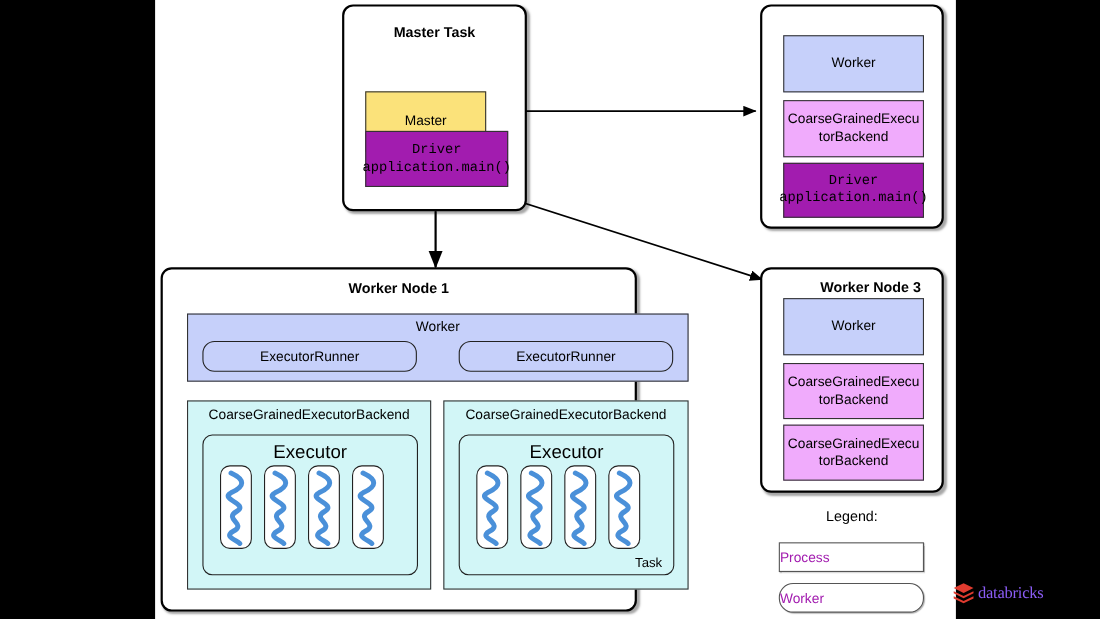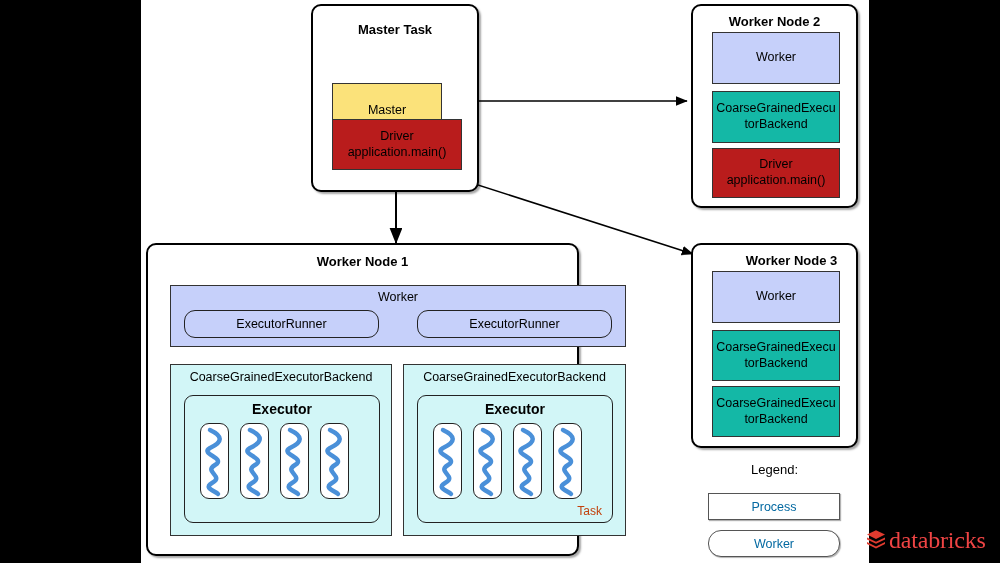--- a/index.html
+++ b/index.html
@@ -45,23 +45,23 @@
     box-sizing: border-box;
     display: flex;
     align-items: center;
     justify-content: center;
     text-align: center;
     font-size: 12.5px;
     color: #000000;
     line-height: 1.25;
   }
   .box.yellow  { background: #fbe27a; }
-  .box.pink    { background: #b91c1c; }
+  .box.pink    { background: #a21caf; font-family: Liberation Mono, monospace; }
   .box.blue    { background: #c6d0fa; }
-  .box.cyan    { background: #14b8a6; }
+  .box.cyan    { background: #f0abfc; }
 
   
   .worker-panel {
     position: absolute;
     background: #c6d0fa;
     border: 1px solid #333333;
     box-sizing: border-box;
   }
   .worker-panel-title {
     position: absolute;
@@ -99,76 +99,75 @@
     position: absolute;
     background: #d2f6f7;
     border: 1.5px solid #222222;
     border-radius: 9px;
     box-sizing: border-box;
   }
   .executor-title {
     position: absolute;
     left: 0; right: 0; top: 5px;
     text-align: center;
-    font-size: 14px;
-    color: #000000;
-    font-weight: bold;
+    font-size: 17px;
+    color: #000000;
   }
   .task {
     position: absolute;
     background: #ffffff;
     border: 1.3px solid #222222;
     border-radius: 9px;
     box-sizing: border-box;
     overflow: hidden;
   }
   .task svg { display: block; }
   .task-label {
     position: absolute;
     font-size: 12px;
-    color: #c2410c;
+    color: #000000;
   }
 
   
   .legend-title {
     position: absolute;
     font-size: 13px;
     color: #000000;
     text-align: center;
     left: 0; right: 0;
   }
   .legend-box {
     position: absolute;
     background: #ffffff;
     border: 1px solid #555555;
     box-sizing: border-box;
     display: flex;
     align-items: center;
-    justify-content: center;
-    font-size: 12.5px;
-    color: #0369a1;
+    justify-content: flex-start;
+    font-size: 12.5px;
+    color: #a21caf;
     box-shadow: 1px 1px 1px rgba(0,0,0,0.3);
   }
   .legend-box.obj { border-radius: 13px; }
 
   
   #logo {
     position: absolute;
     left: 866px;
     top: 525px;
     width: 130px;
     height: 30px;
     display: flex;
     align-items: center;
   }
   #logo .mark { width: 20px; height: 22px; flex: 0 0 auto; }
   #logo .wordmark {
-    color: #ef4444;
+    color: #8b5cf6;
     font-family: "Liberation Serif", serif;
-    font-size: 24px;
+    font-size: 15px;
     letter-spacing: -0.2px;
     margin-left: 3px;
     white-space: nowrap;
   }
 
   #arrows {
     position: absolute;
     left: 0; top: 0;
     width: 728px; height: 563px;
     pointer-events: none;
@@ -208,21 +207,20 @@
         <span>Master</span>
       </div>
 
       <div class="box pink" style="left:19px; top:113px; width:130px; height:51px; flex-direction:column;">
         <span>Driver</span>
         <span>application.main()</span>
       </div>
     </div>
 
     <div class="node" style="left:550px; top:4px; width:167px; height:204px;">
-      <div class="node-title" style="top:8px;">Worker Node 2</div>
 
       <div class="box blue" style="left:19px; top:26px; width:128px; height:52px;">
         <span>Worker</span>
       </div>
 
       <div class="box cyan" style="left:19px; top:85px; width:128px; height:52px; flex-direction:column;">
         <span>CoarseGrainedExecu</span>
         <span>torBackend</span>
       </div>
 

